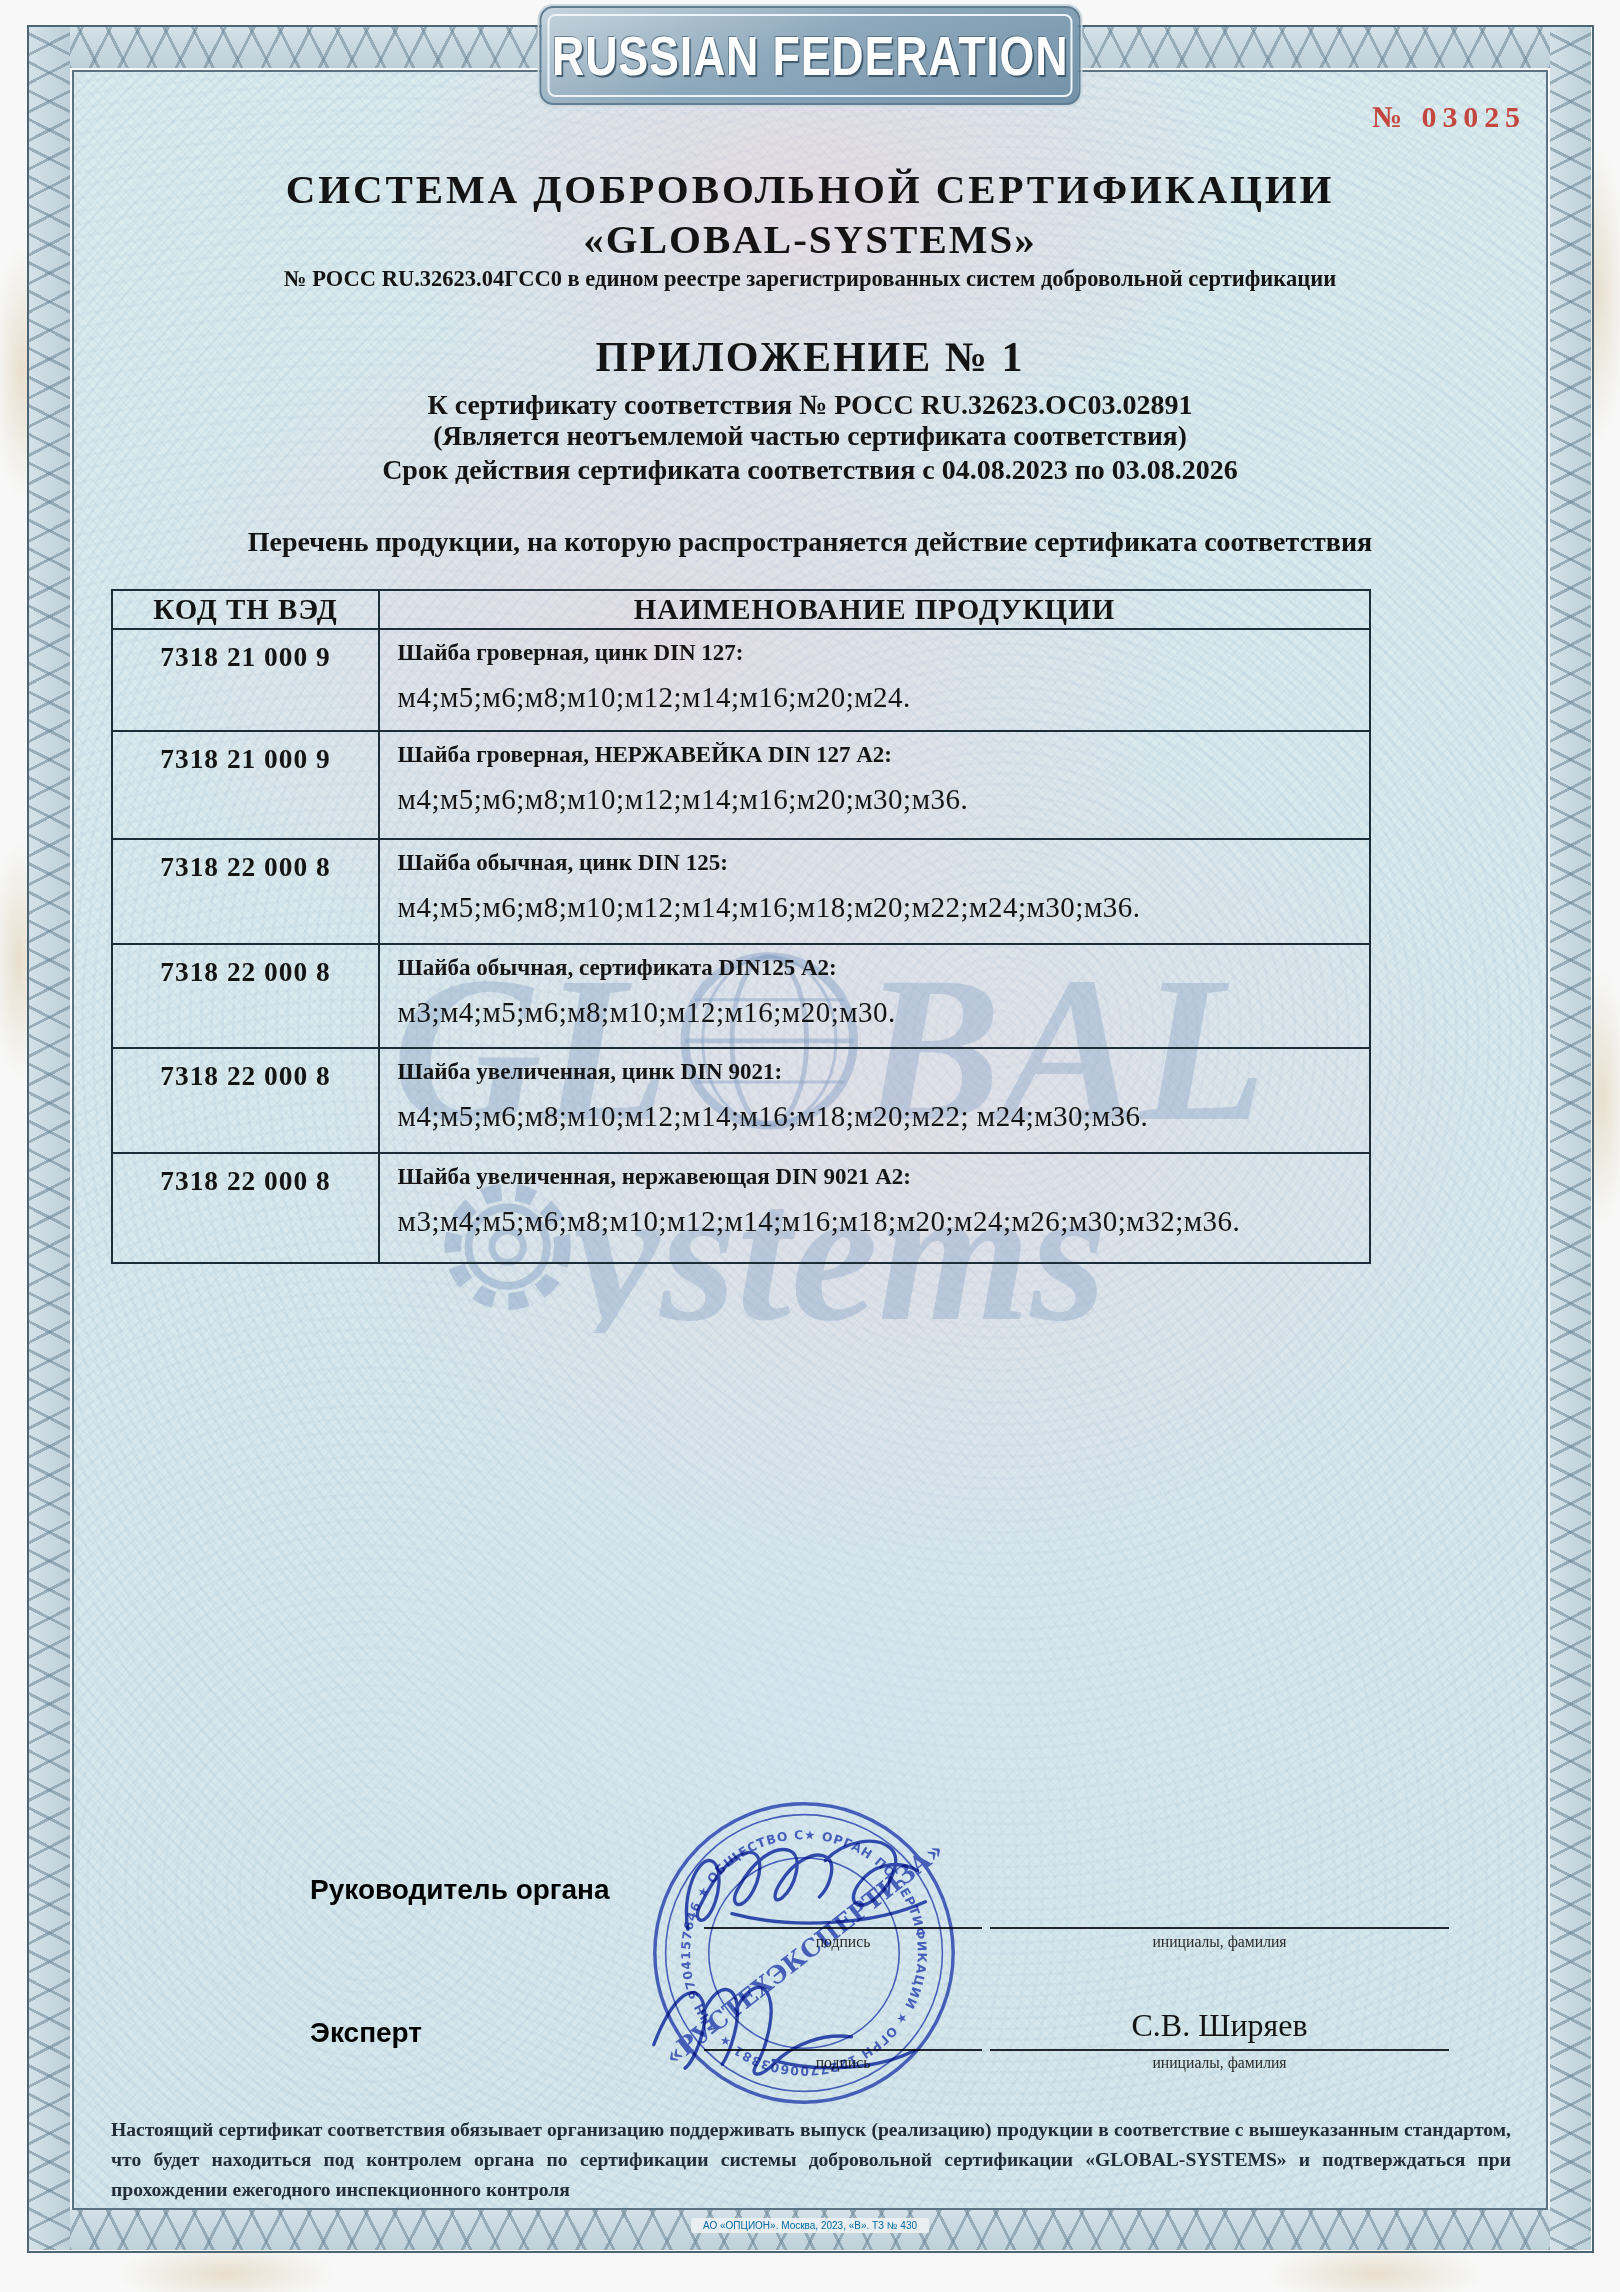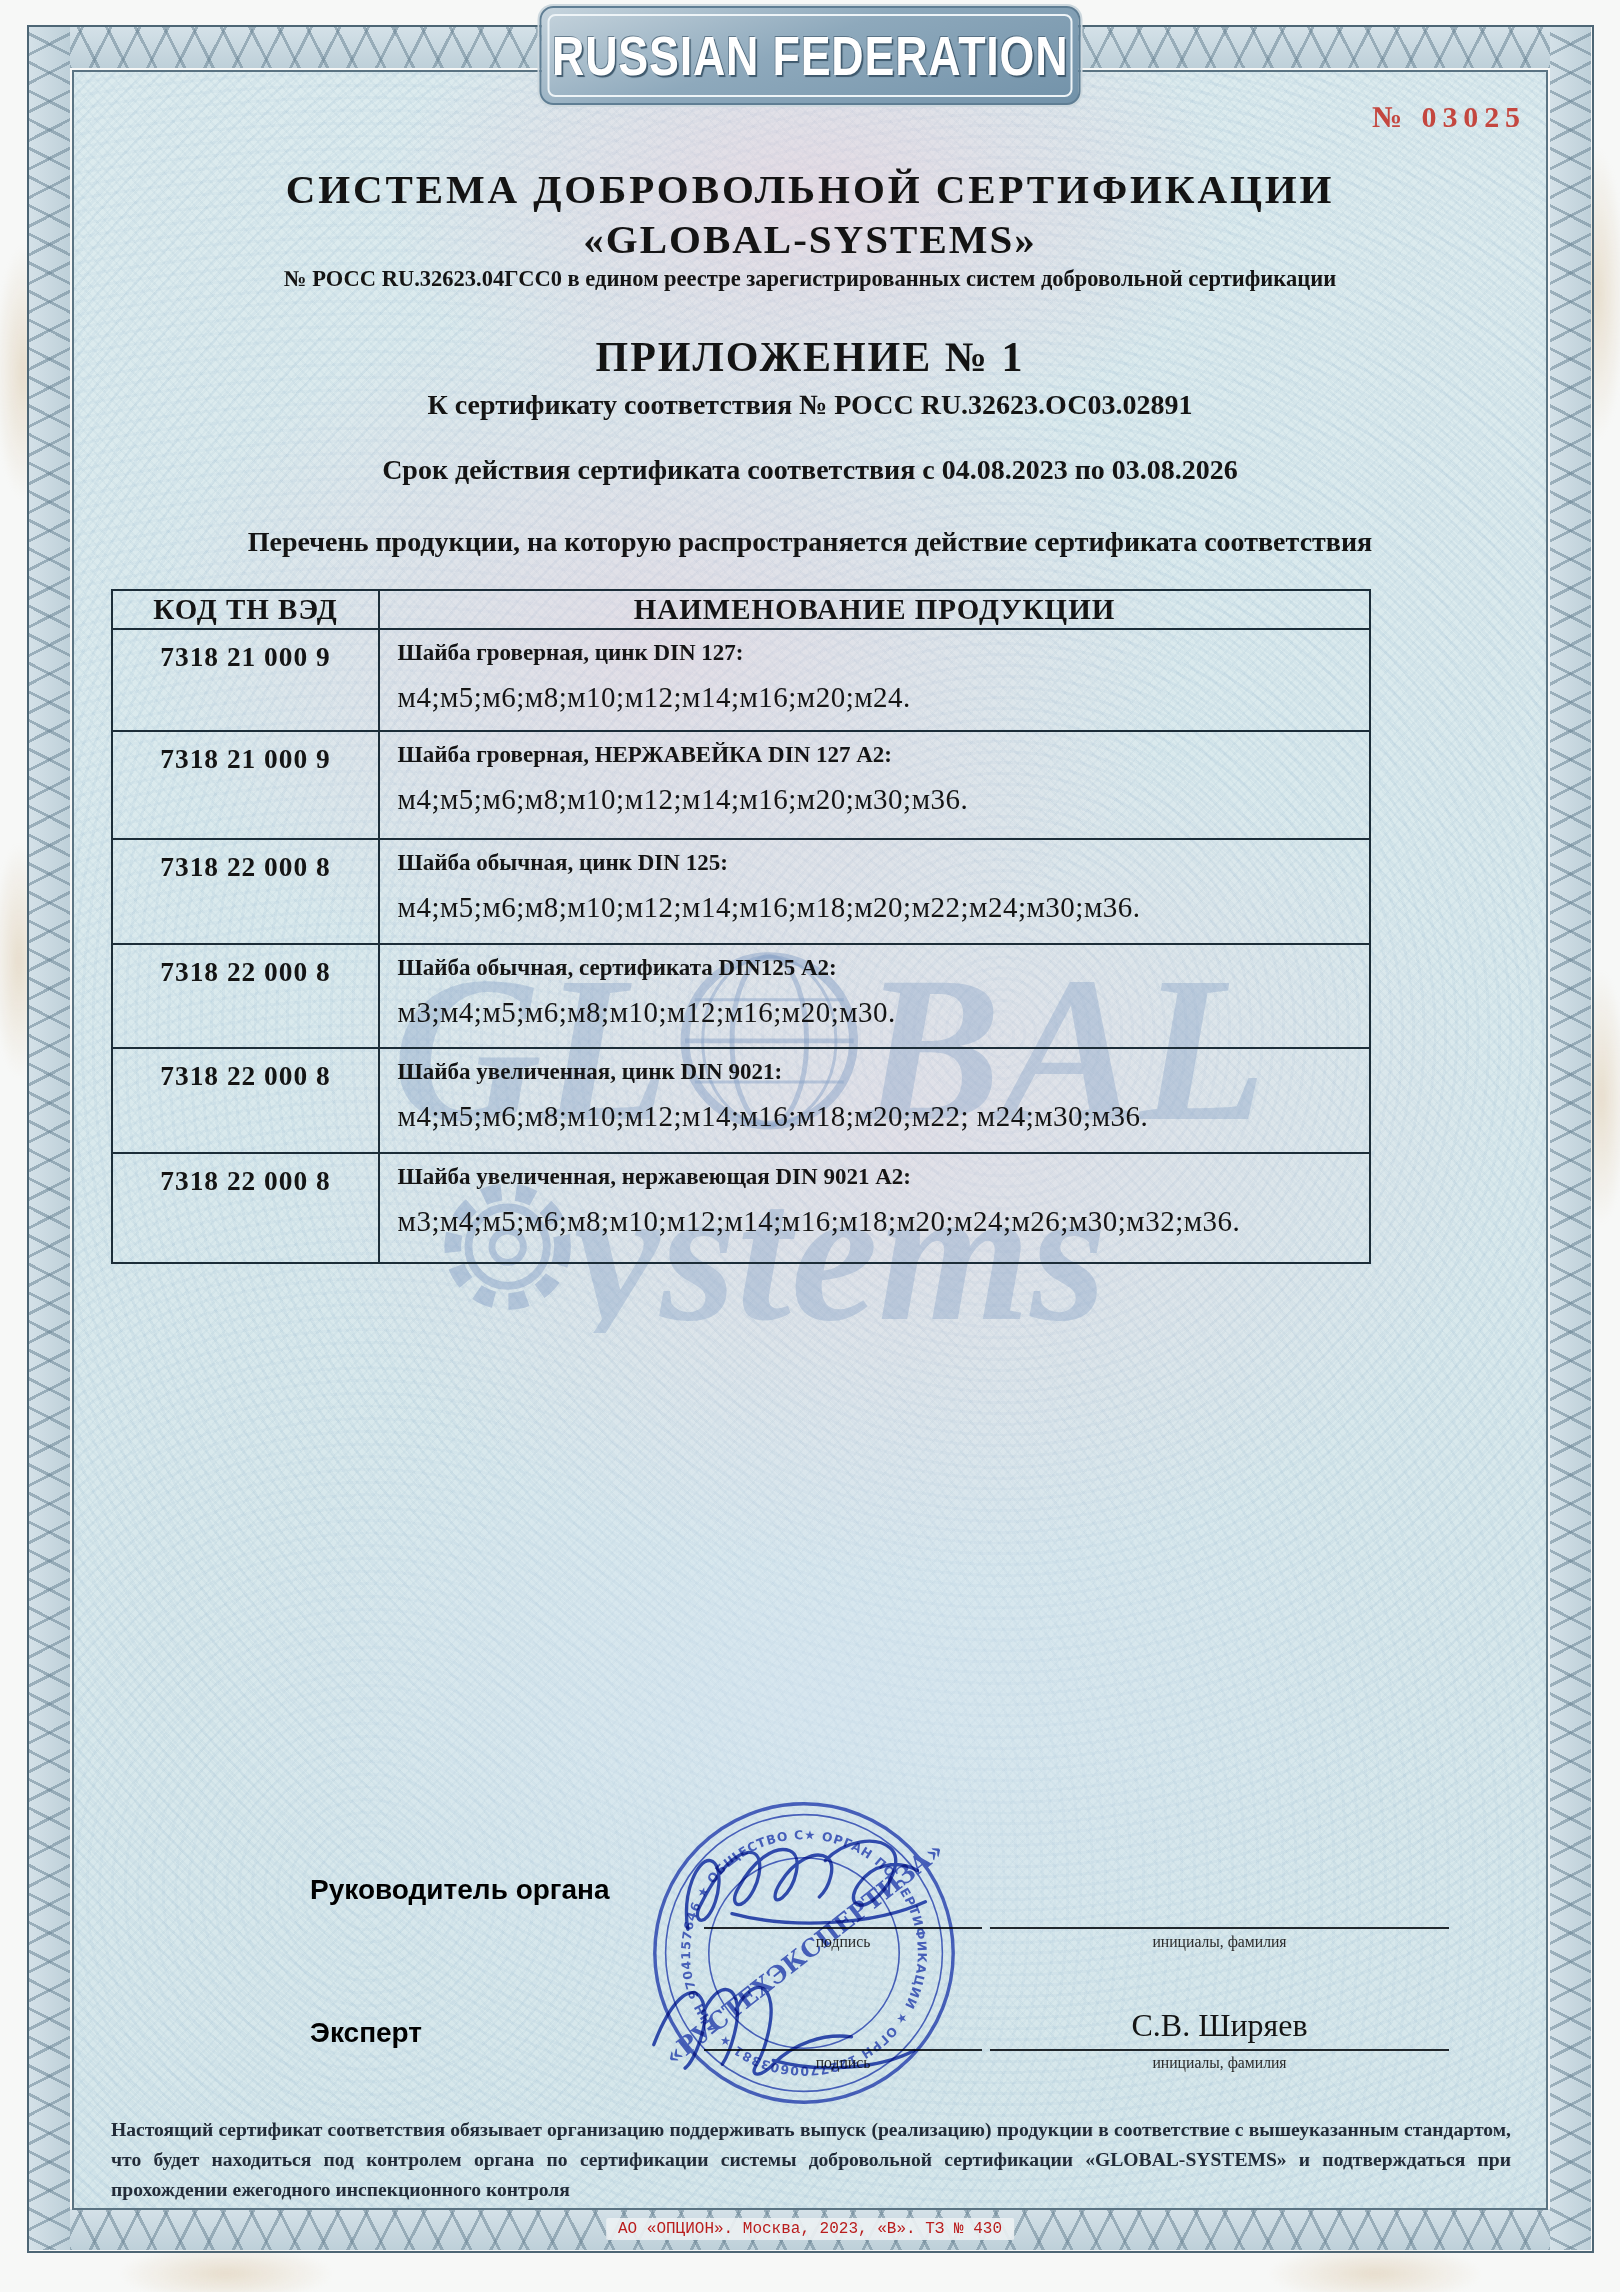--- a/index.html
+++ b/index.html
@@ -98,21 +98,21 @@
   .sig-name{position:absolute; left:990px; width:459px; text-align:center; font-size:32px; z-index:3;}
   .name-head{top:1886px;} .name-expert{top:2007px;}
   
   .stamp{position:absolute; left:645px; top:1794px; z-index:5; mix-blend-mode:multiply; opacity:.88;}
   .handwriting{position:absolute; z-index:6; mix-blend-mode:multiply;}
   .hw1{left:678px; top:1831px;} .hw2{left:642px; top:1972px;}
   
   .footer-note{position:absolute; left:111px; width:1400px; top:2115px; z-index:3;
     font-size:19.6px; font-weight:bold; line-height:30px; text-align:justify; color:#222b38;}
   .print-chip{position:absolute; left:50%; transform:translateX(-50%); top:2218px; z-index:4;
-    font-family:Liberation Mono, monospace; font-size:16px; color:#b91c1c;
+    font-family:Liberation Sans, sans-serif; font-size:10px; color:#0369a1;
     background:rgba(236,241,243,.9); padding:2px 11.8px; border-radius:2px; white-space:nowrap;}
 </style>
 </head>
 <body>
 
 <div class="page">
 
   <div class="content-bg"></div>
 
   <div class="artifact" style="left:-5.9px;top:245px;width:59px;height:255px;"></div>
@@ -134,20 +134,21 @@
     <span class="banner-text">RUSSIAN FEDERATION</span>
   </div>
 
   <div class="doc-number">№ 03025</div>
 
   <div class="cline zlayer t-system">СИСТЕМА ДОБРОВОЛЬНОЙ СЕРТИФИКАЦИИ</div>
   <div class="cline zlayer t-sysname">«GLOBAL-SYSTEMS»</div>
   <div class="cline zlayer t-registry">№ РОСС RU.32623.04ГСС0 в едином реестре зарегистрированных систем добровольной сертификации</div>
   <div class="cline zlayer t-appendix">ПРИЛОЖЕНИЕ № 1</div>
   <div class="cline zlayer t-cert">К сертификату соответствия № РОСС RU.32623.ОС03.02891</div>
+  <div class="cline zlayer t-integral">(Является неотъемлемой частью сертификата соответствия)</div>
   <div class="cline zlayer t-validity">Срок действия сертификата соответствия с 04.08.2023 по 03.08.2026</div>
   <div class="cline zlayer t-intro">Перечень продукции, на которую распространяется действие сертификата соответствия</div>
 
   <svg class="watermark" width="980" height="402" viewBox="0 0 1000 410">
     <g fill="rgba(133,160,198,.40)" font-family="Liberation Serif, serif" font-style="italic" font-weight="bold">
       <text x="0" y="192" font-size="212">GL</text>
       <text x="480" y="192" font-size="212">BAL</text>
       <text x="185" y="396" font-size="200">ystems</text>
     </g>
     <g stroke="rgba(133,160,198,.50)" fill="none">

